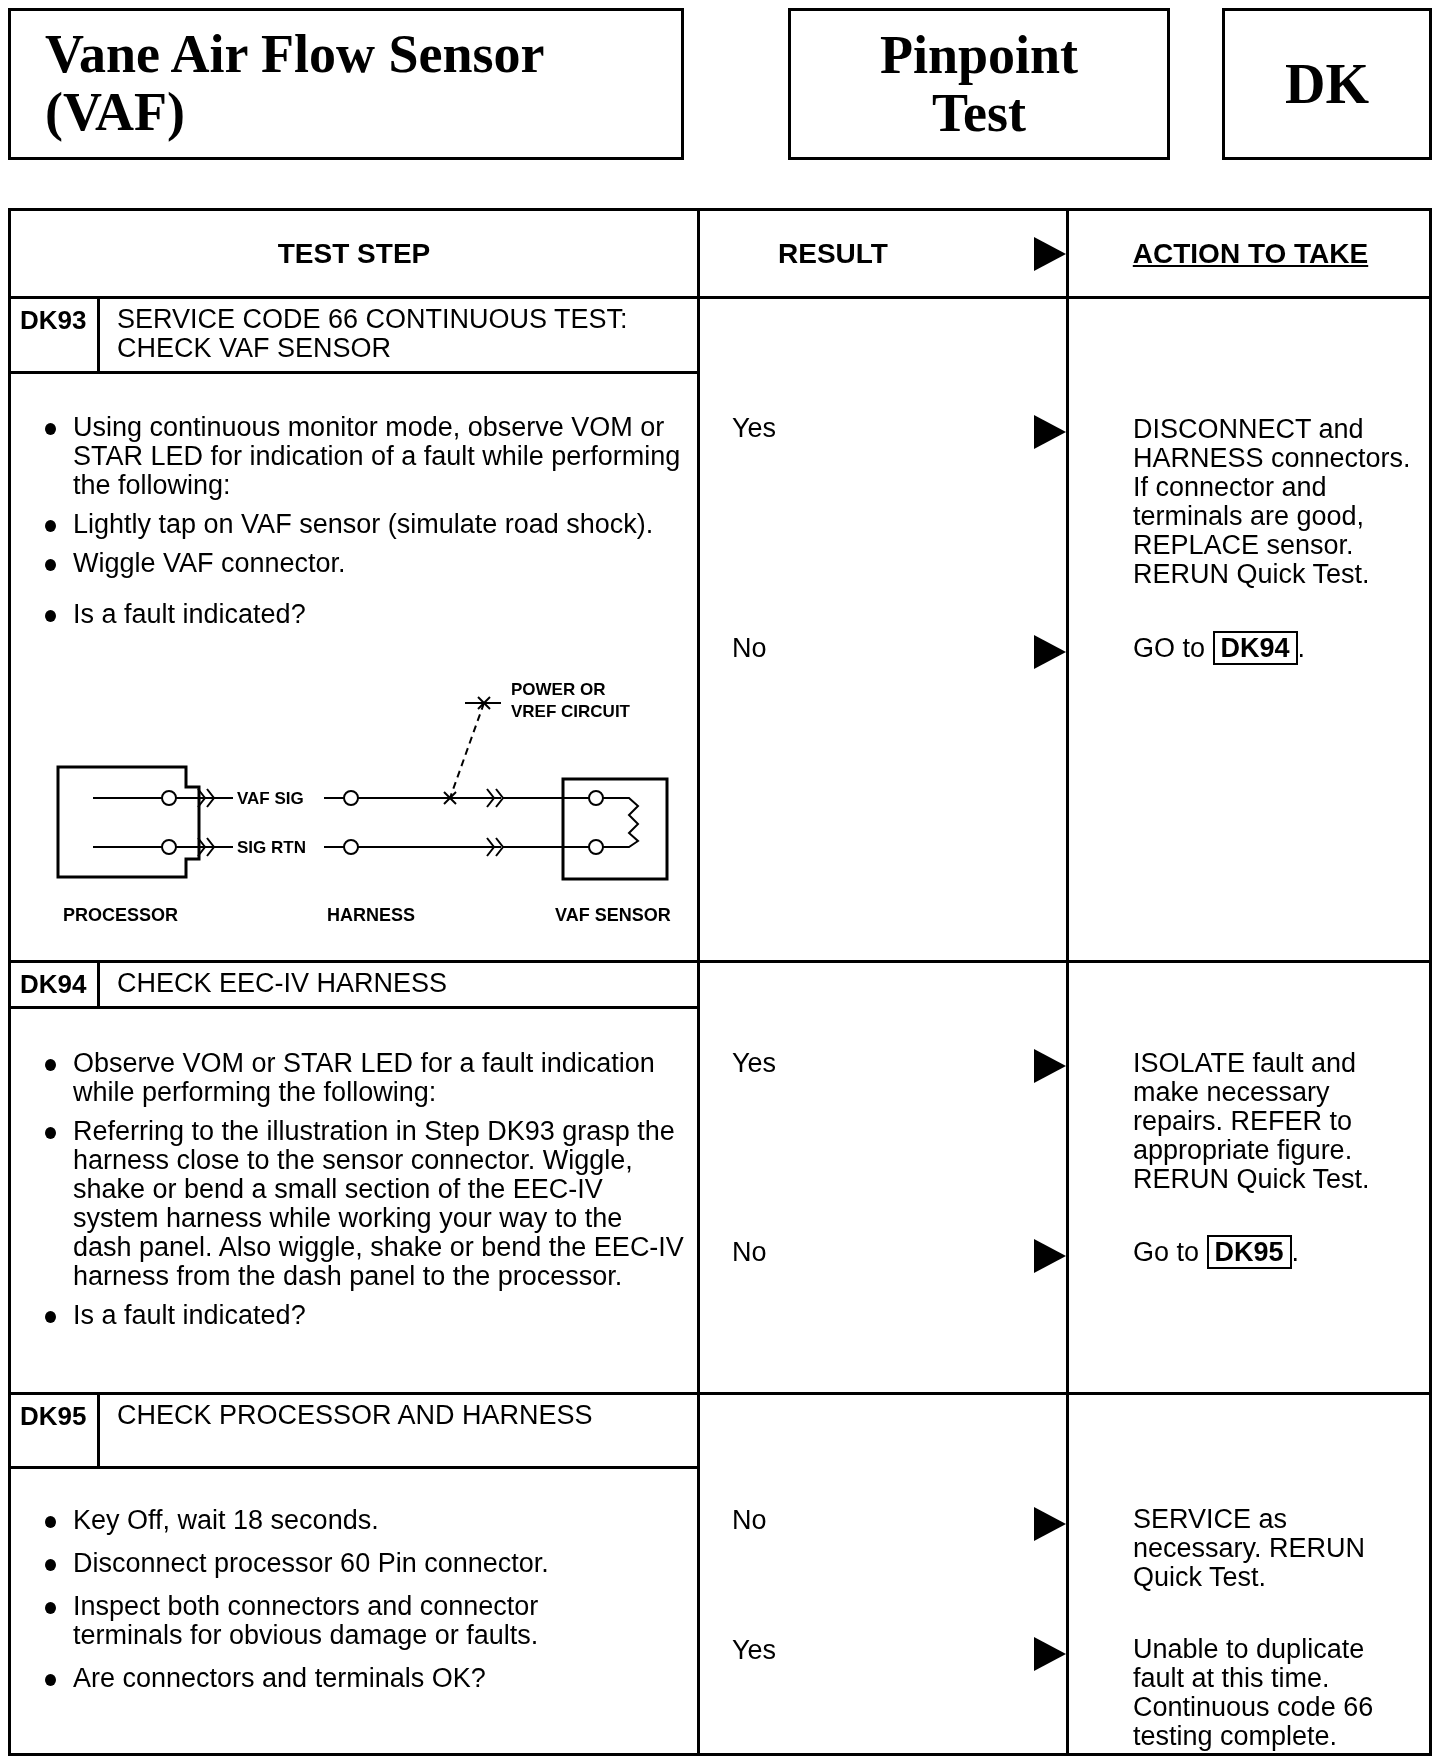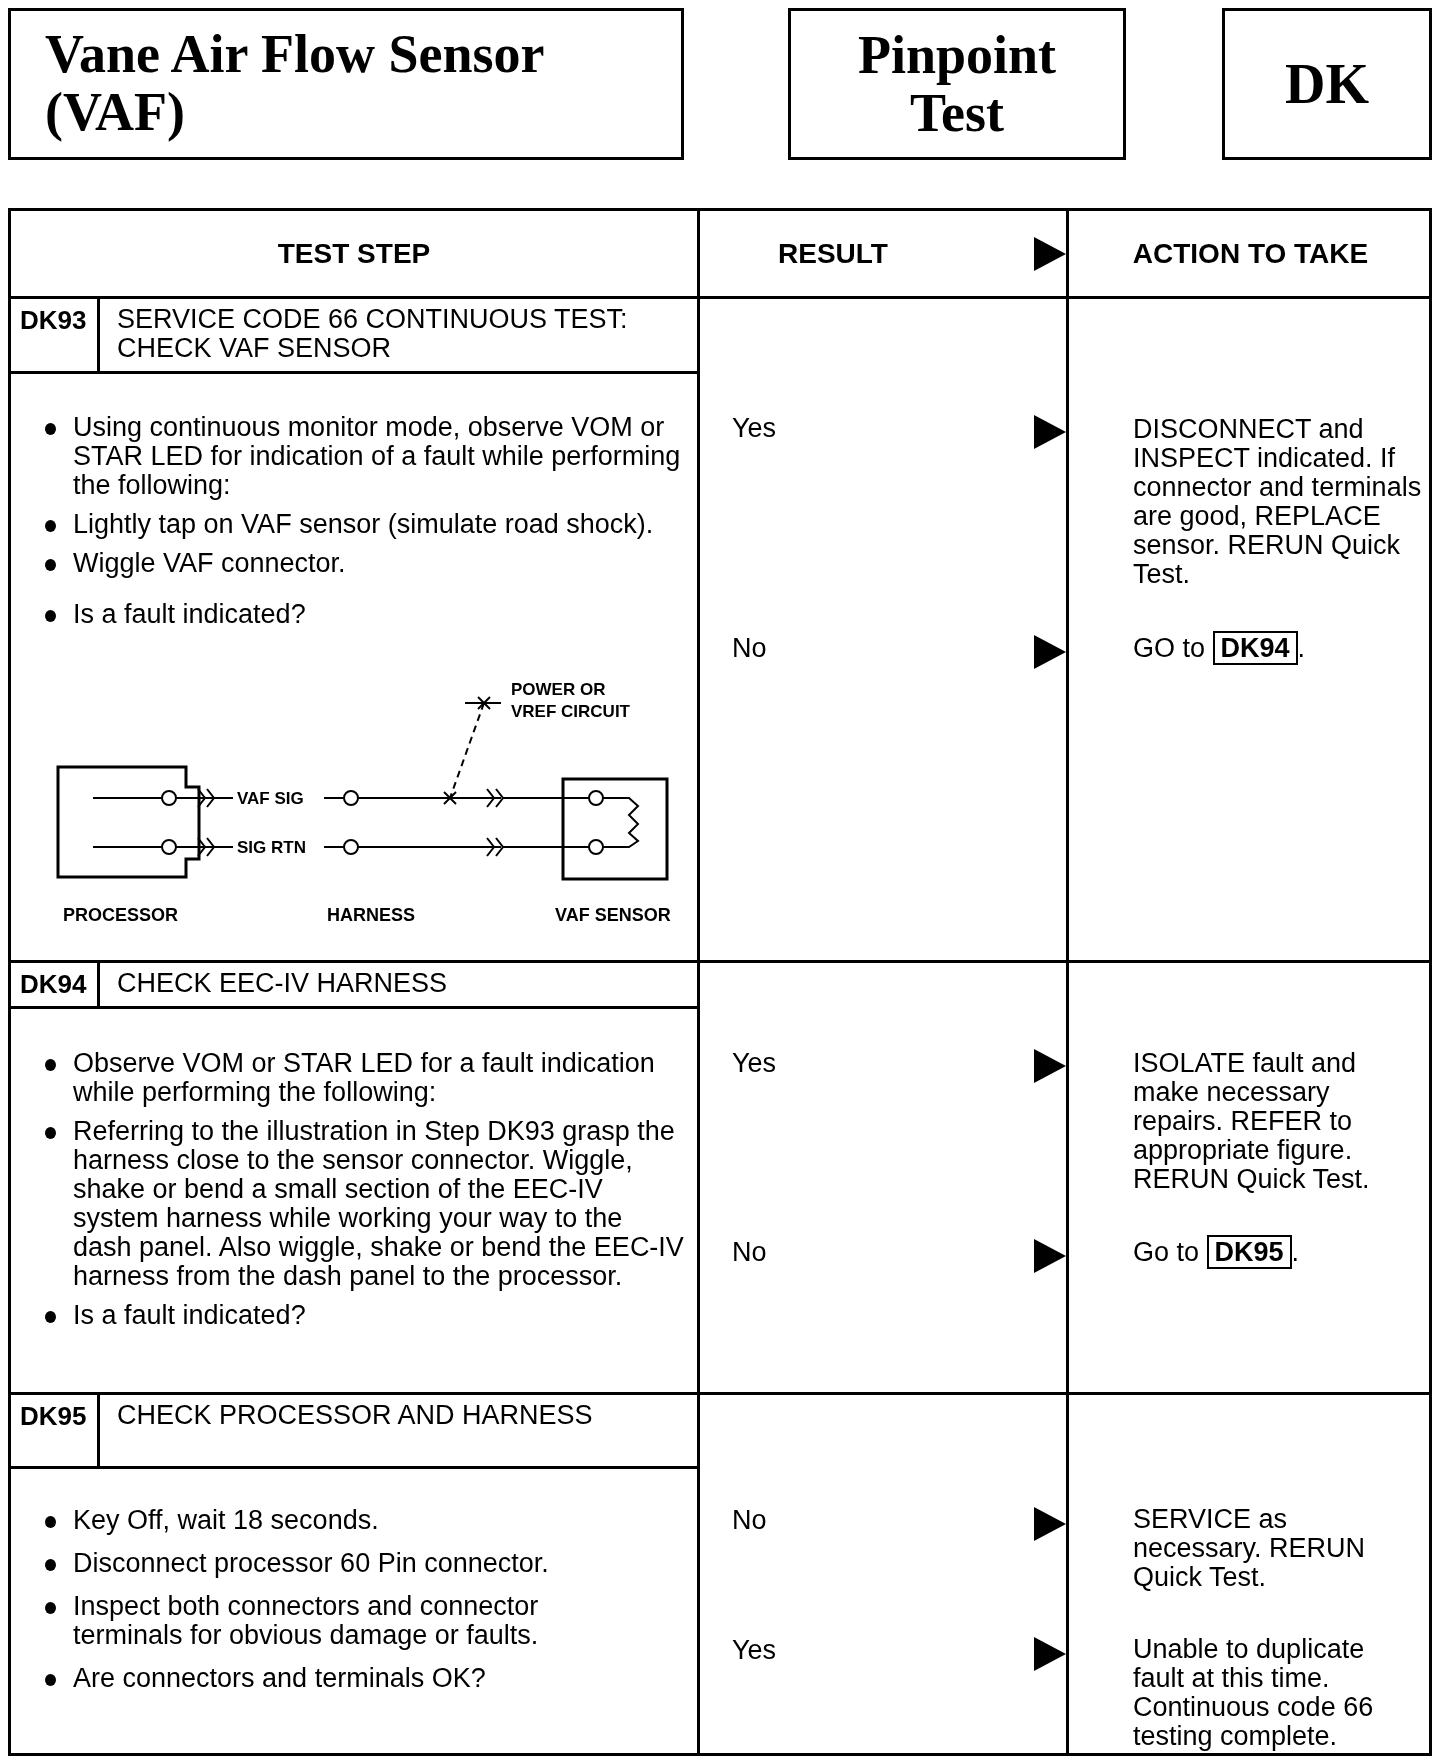--- a/index.html
+++ b/index.html
@@ -2,21 +2,21 @@
 <html><head>
 <meta charset="utf-8">
 <style>
   * { box-sizing: border-box; margin: 0; padding: 0; }
   html, body { width: 1440px; height: 1762px; background: #fff; color: #000; }
   body { position: relative; font-family: "Liberation Sans", "DejaVu Sans", sans-serif; overflow: hidden; }
 
   .hdr-box { position: absolute; border: 3px solid #000; background: #fff; }
   .hdr-title { left: 8px; top: 8px; width: 676px; height: 152px; padding: 14px 34px; }
   .hdr-title .t { font-family: "Liberation Serif", "DejaVu Serif", serif; font-weight: bold; font-size: 54px; line-height: 58px; }
-  .hdr-pin { left: 788px; top: 8px; width: 338px; height: 152px; display:flex; align-items:center; justify-content:center; text-align:center; }
+  .hdr-pin { left: 788px; top: 8px; width: 382px; height: 152px; display:flex; align-items:center; justify-content:center; text-align:center; }
   .hdr-pin .t { font-family: "Liberation Serif", "DejaVu Serif", serif; font-weight: bold; font-size: 54px; line-height: 58px; }
   .hdr-dk { left: 1222px; top: 8px; width: 210px; height: 152px; display:flex; align-items:center; justify-content:center; }
   .hdr-dk .t { font-family: "Liberation Serif", "DejaVu Serif", serif; font-weight: bold; font-size: 56px; }
 
   .table { position: absolute; left: 8px; top: 208px; width: 1424px; height: 1548px; border: 3px solid #000; }
   .vline { position: absolute; top: 0; bottom: 0; width: 3px; background: #000; }
   .hline { position: absolute; height: 3px; background: #000; }
 
   .col-head { position: absolute; top: 0; height: 86px; display:flex; align-items:center; justify-content:center; font-weight: bold; font-size: 28px; }
   .arrow { position: absolute; width: 0; height: 0; border-top: 17px solid transparent; border-bottom: 17px solid transparent; border-left: 32px solid #000; }
@@ -52,21 +52,21 @@
 </div>
 
 <div class="table">
 
   <div class="vline" style="left:686px;"></div>
   <div class="vline" style="left:1055px;"></div>
 
   <div class="col-head" style="left:0;width:686px;">TEST STEP</div>
   <div class="col-head" style="left:689px;width:296px;padding-right:30px;">RESULT</div>
   <div class="arrow" style="left:1023px;top:26px;"></div>
-  <div class="col-head" style="left:1058px;width:363px;">ACTION TO TAKE</div>
+  <div class="col-head" style="left:1058px;width:363px;text-decoration:underline;">ACTION TO TAKE</div>
   <div class="hline" style="left:0;right:0;top:85px;"></div>
 
   <div>
     <div class="step-id" style="left:9px;top:94px;">DK93</div>
     <div class="vline" style="left:86px;top:88px;bottom:auto;height:72px;"></div>
     <div class="step-title" style="left:106px;top:94px;">
       <div>SERVICE CODE 66 CONTINUOUS TEST:</div>
       <div>CHECK VAF SENSOR</div>
     </div>
     <div class="hline" style="left:0;width:689px;top:160px;"></div>
@@ -126,21 +126,21 @@
       <circle cx="555" cy="166" r="7" fill="#fff" stroke="#000" stroke-width="2"></circle>
       <path d="M562 117 L588 117 L597 125 L588 134 L597 143 L588 152 L597 160 L588 166 L562 166" fill="none" stroke="#000" stroke-width="2"></path>
 
       <text x="22" y="240" font-size="18">PROCESSOR</text>
       <text x="286" y="240" font-size="18">HARNESS</text>
       <text x="514" y="240" font-size="18">VAF SENSOR</text>
     </svg>
 
     <div class="result" style="left:721px;top:202px;">Yes</div>
     <div class="arrow" style="left:1023px;top:204px;"></div>
-    <div class="action" style="left:1122px;top:204px;width:290px;">DISCONNECT and INSPECT indicated. If connector and terminals are good, REPLACE sensor. RERUN Quick Test.</div>
+    <div class="action" style="left:1122px;top:204px;width:290px;">DISCONNECT and HARNESS connectors. If connector and terminals are good, REPLACE sensor. RERUN Quick Test.</div>
 
     <div class="result" style="left:721px;top:422px;">No</div>
     <div class="arrow" style="left:1023px;top:424px;"></div>
     <div class="action" style="left:1122px;top:420px;">
       <span>GO to</span>
       <span class="ref-box">DK94</span><span>.</span>
     </div>
   </div>
 
   <div class="hline" style="left:0;right:0;top:749px;"></div>

